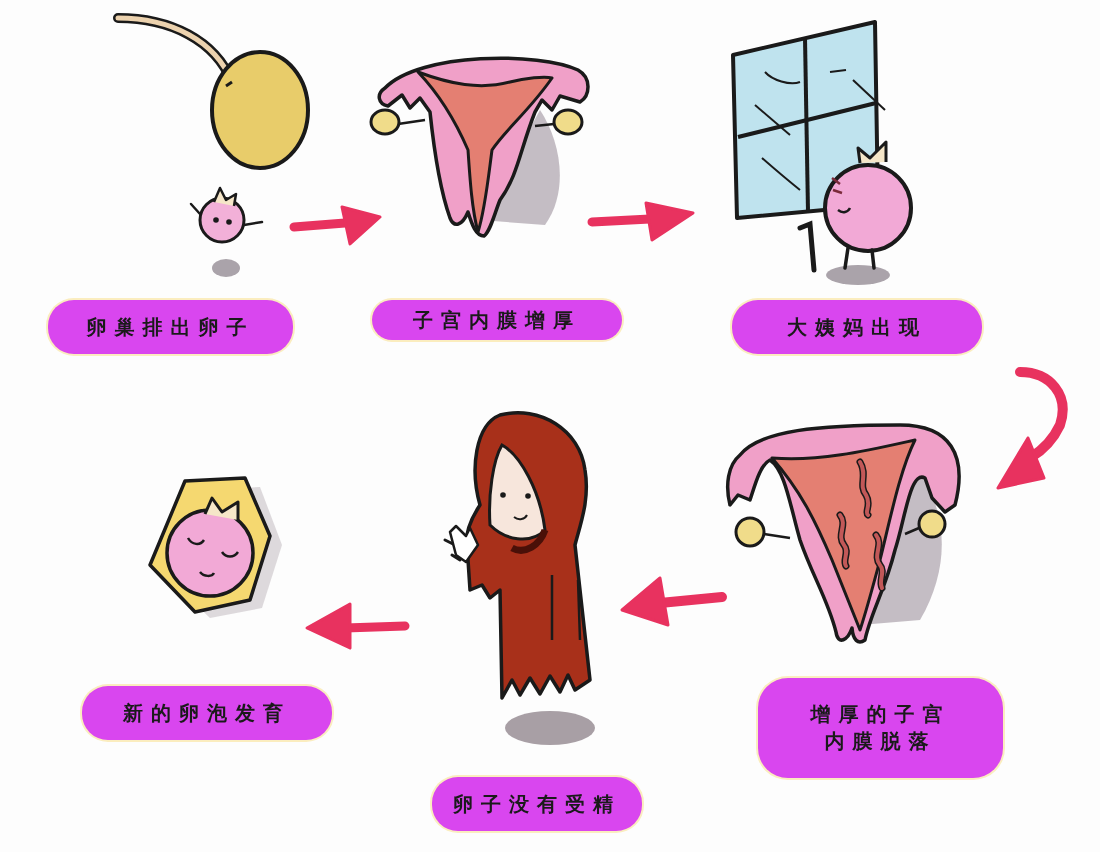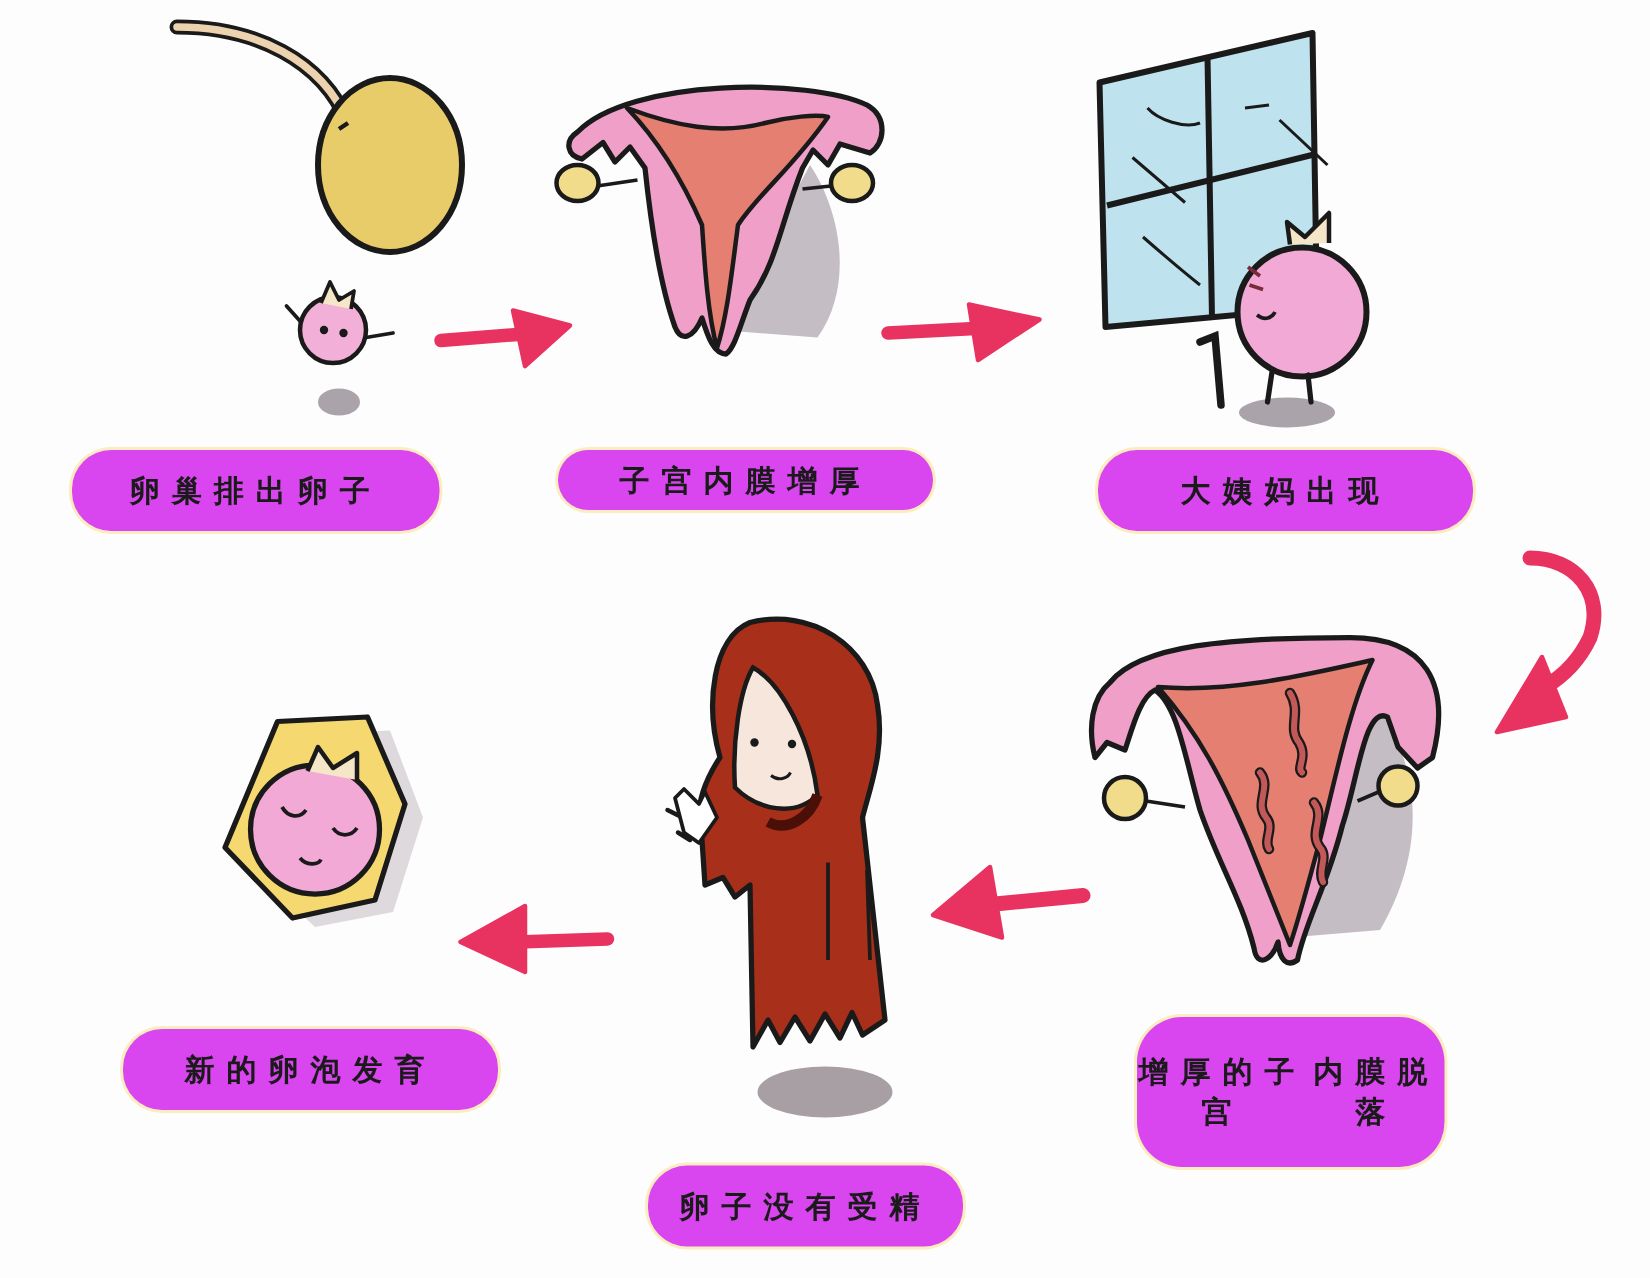--- a/index.html
+++ b/index.html
@@ -123,21 +123,21 @@
 </div>
 
 <div class="label" style="left:372px;top:300px;width:250px;height:40px;">
   <span>子宫内膜增厚</span>
 </div>
 
 <div class="label" style="left:732px;top:300px;width:250px;height:54px;">
   <span>大姨妈出现</span>
 </div>
 
-<div class="label" style="left:758px;top:678px;width:205px;height:100px;border-radius:30px;">
+<div class="label" style="left:758px;top:678px;width:245px;height:100px;flex-direction:column;border-radius:30px;">
   <span>增厚的子宫</span>
   <span>内膜脱落</span>
 </div>
 
 <div class="label" style="left:432px;top:777px;width:210px;height:54px;">
   <span>卵子没有受精</span>
 </div>
 
 <div class="label" style="left:82px;top:686px;width:250px;height:54px;justify-content:center;">
   <span>新的卵泡发育</span>

